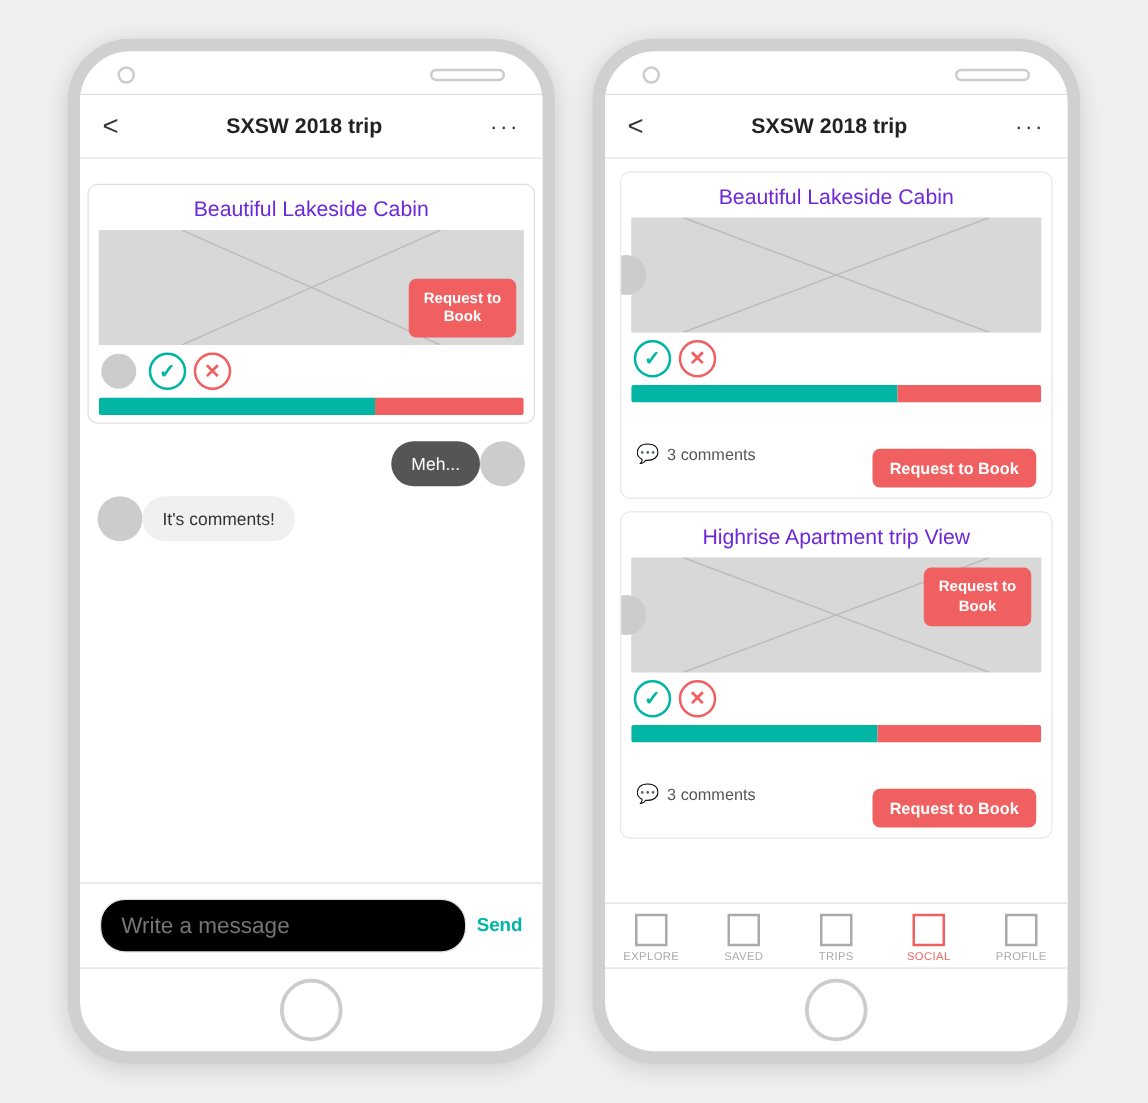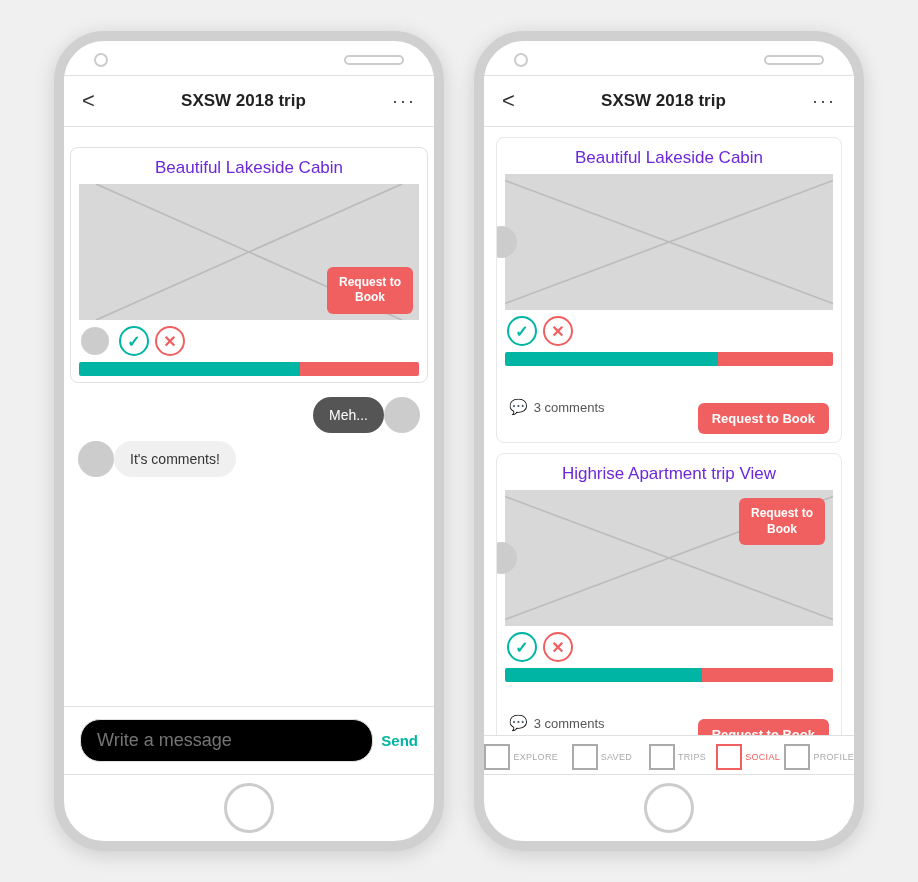--- a/index.html
+++ b/index.html
@@ -201,21 +201,21 @@
       font-size: 17px;
       font-weight: 500;
       color: #6d28d9;
       padding: 10px 14px 6px;
       text-align: center;
     }
     .card-image-placeholder {
       position: relative;
       width: calc(100% - 16px);
       margin: 0 8px;
-      height: 136px;
+      height: 92px;
       background: #d8d8d8;
       overflow: hidden;
     }
     .card-image-placeholder svg {
       width: 100%;
       height: 100%;
     }
     .vote-row {
       display: flex;
       align-items: center;
@@ -274,25 +274,24 @@
     
     .tab-bar {
       display: flex;
       border-top: 1px solid #e0e0e0;
       padding: 8px 0 4px;
       flex-shrink: 0;
     }
     .tab-item {
       flex: 1;
       display: flex;
-      flex-direction: row;
+      flex-direction: column;
       align-items: center;
       gap: 3px;
       cursor: pointer;
-      justify-content: flex-end;
     }
     .tab-icon-box {
       width: 26px; height: 26px;
       border: 2px solid #aaa;
       background: transparent;
     }
     .tab-icon-box.active { border-color: #f06060; }
     .tab-label {
       font-size: 9px;
       color: #aaa;

